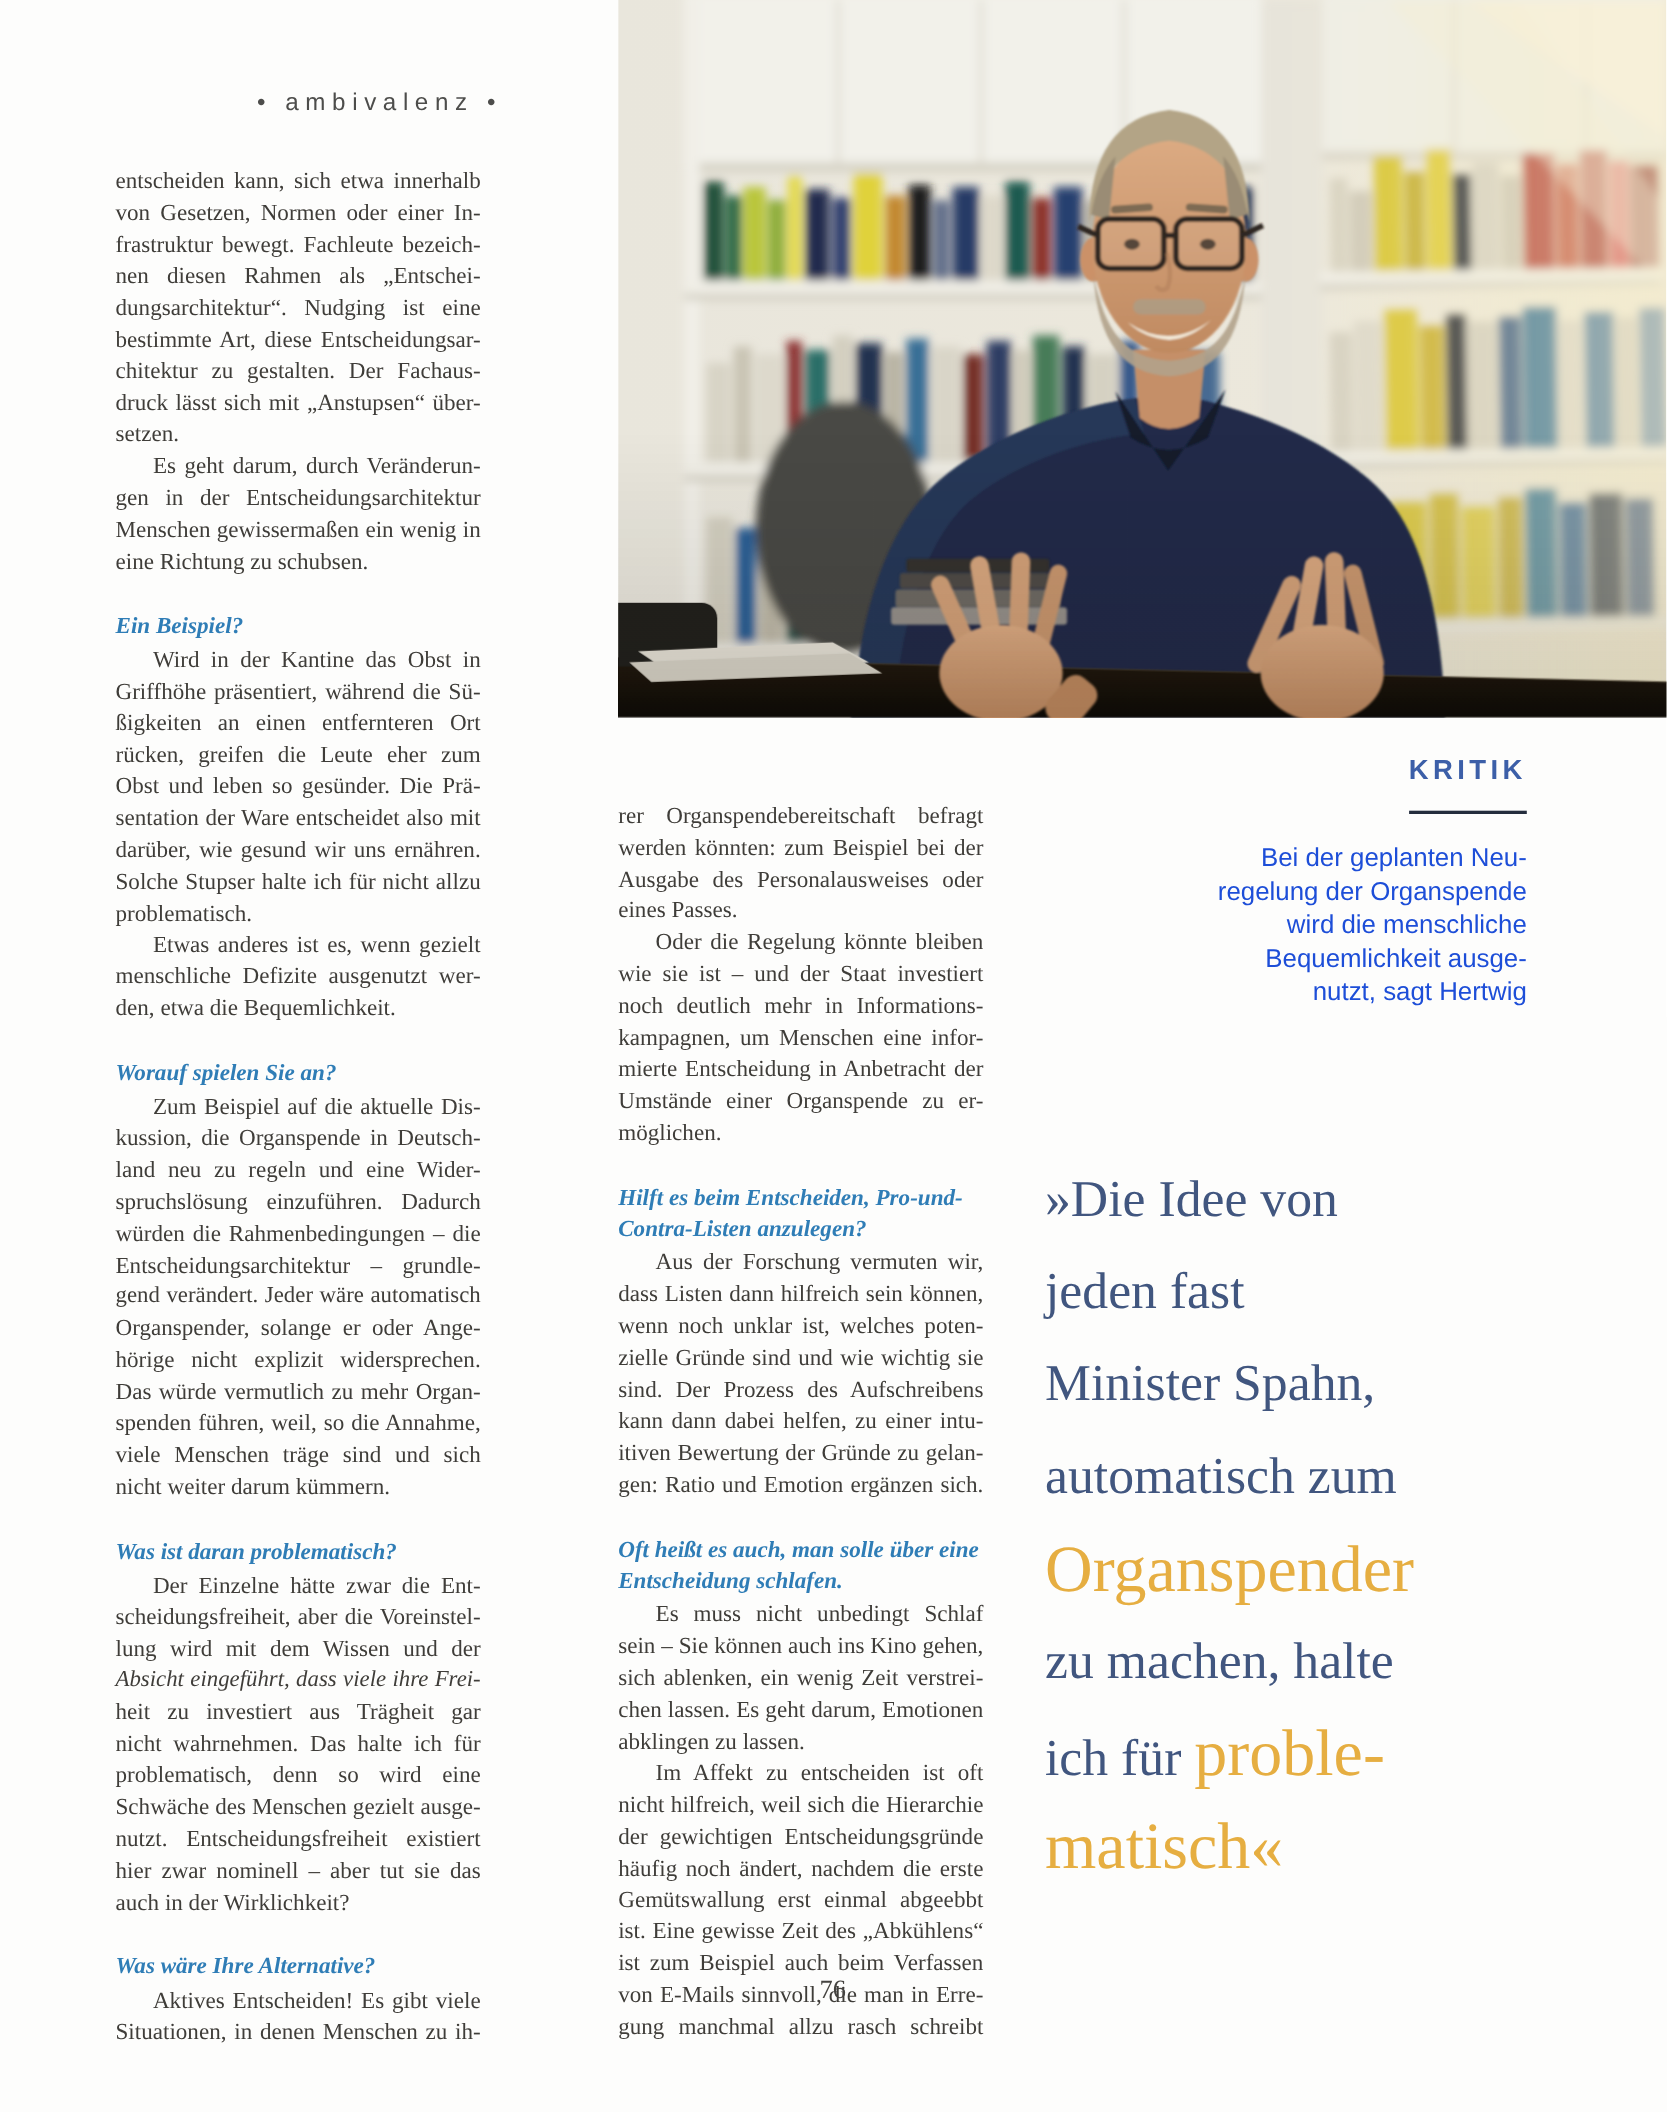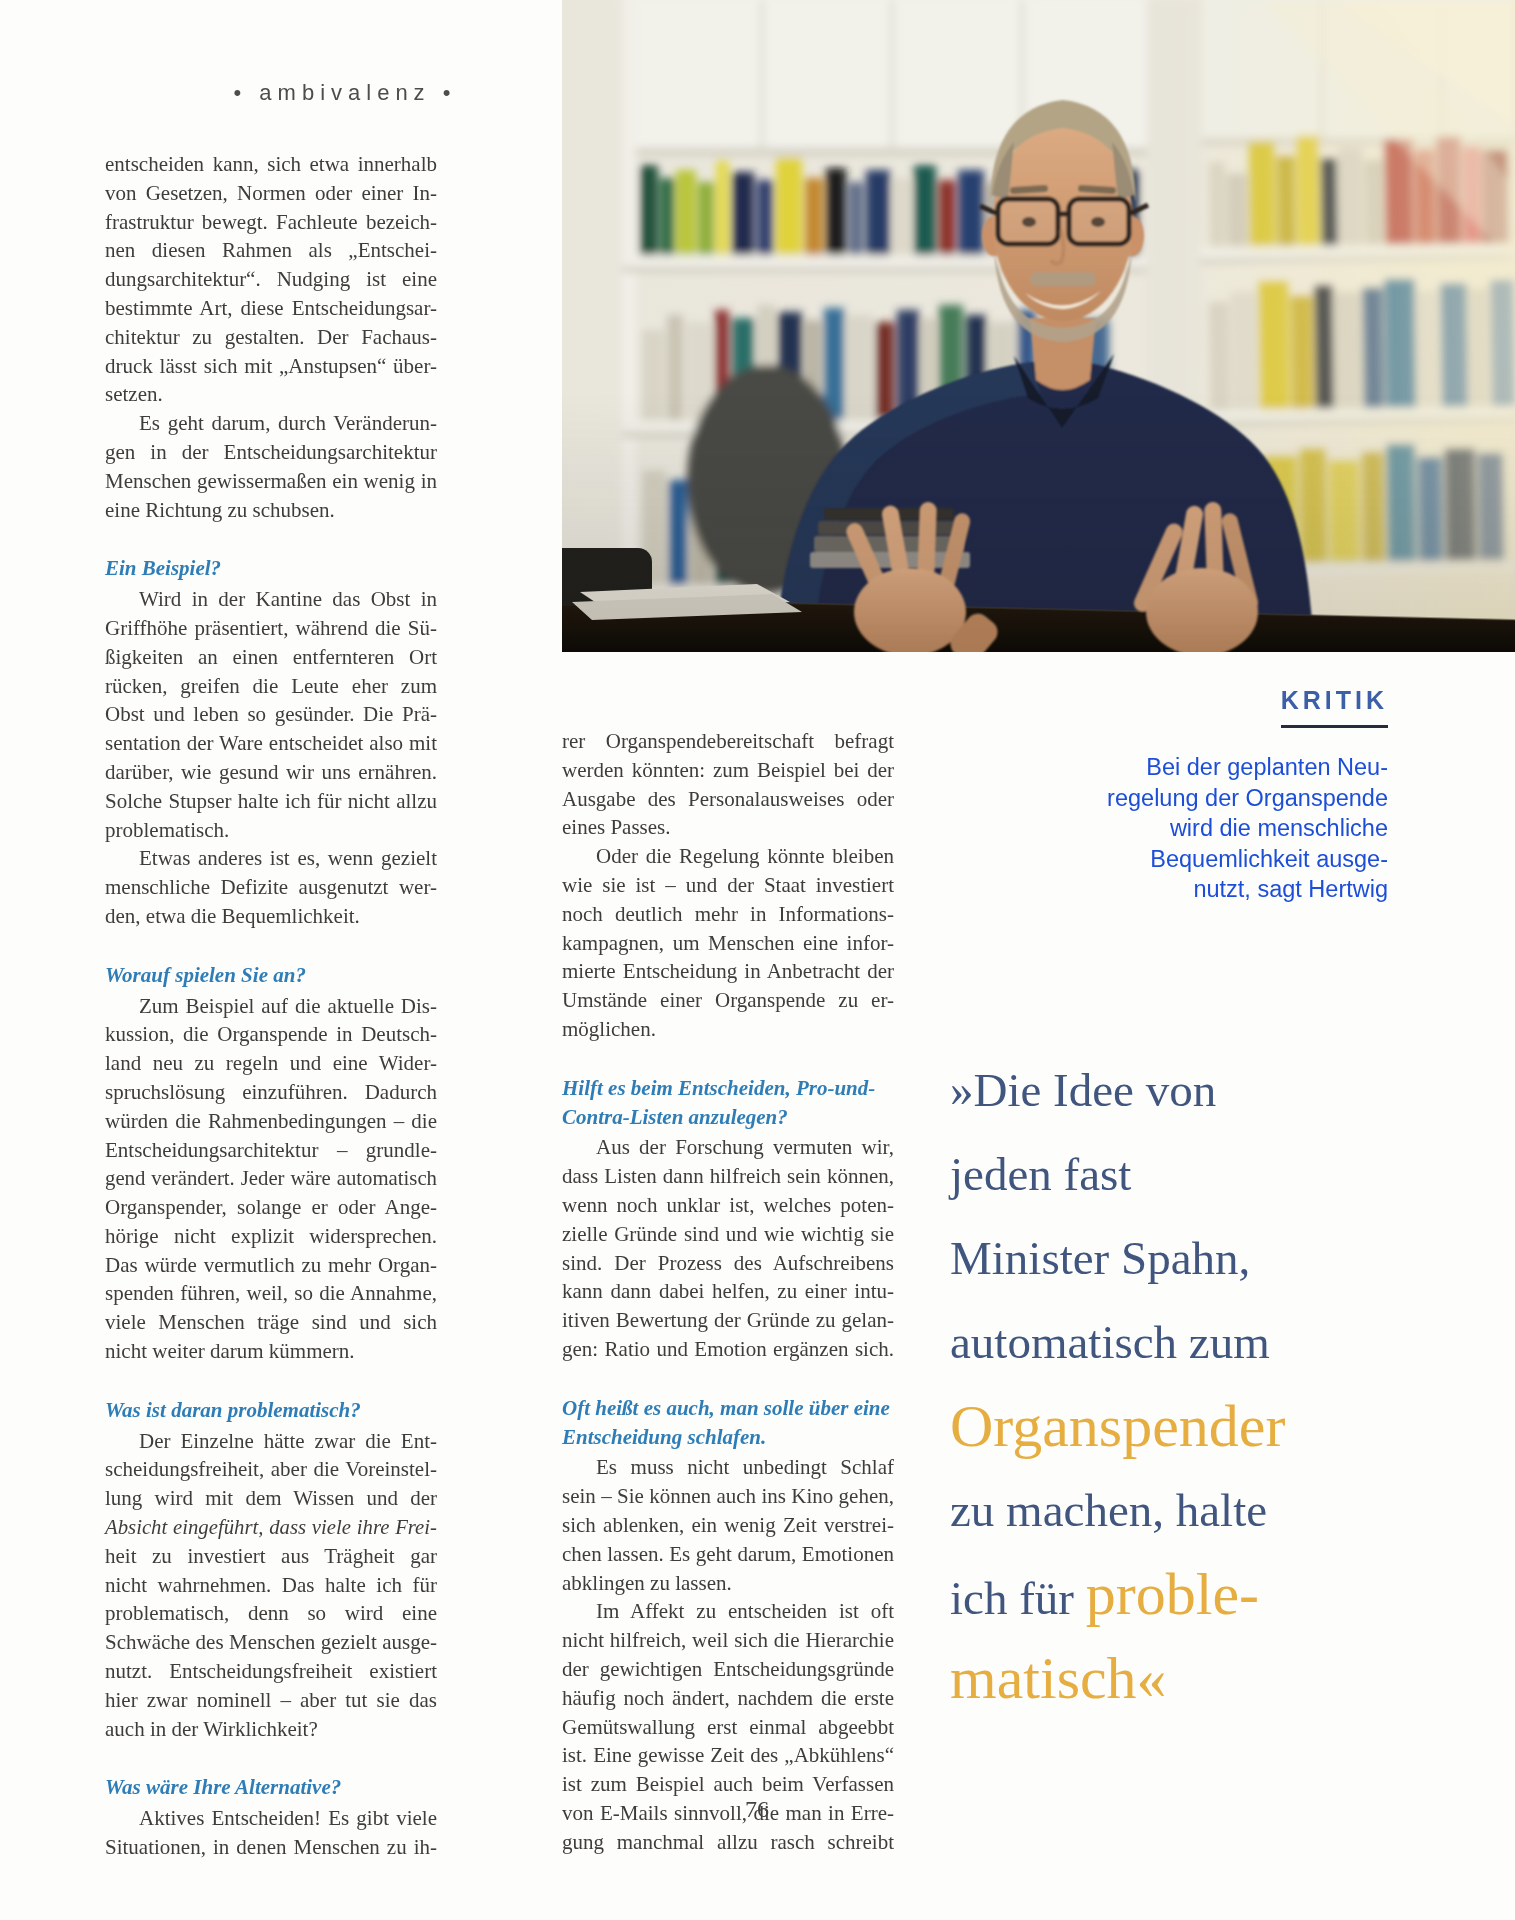--- a/index.html
+++ b/index.html
@@ -23,21 +23,21 @@
   .para{margin:0;}
   .para .tl{text-align:justify;text-align-last:justify;}
   .para .tl.last{text-align-last:left;}
   .para.indent .tl:first-child{text-indent:34px;}
   .qhead{margin-top:30px;margin-bottom:2px;color:#2f7db6;font-style:italic;font-weight:600;}
   .qhead div{line-height:28.8px;}
   
   .kritik{position:absolute;left:1020px;top:686px;width:368px;text-align:right;}
   .kritik-label{
     display:inline-block;font-family:"Liberation Sans", sans-serif;font-weight:bold;
-    font-size:25px;letter-spacing:4px;color:#3c5fa8;padding-bottom:10px;
+    font-size:25px;letter-spacing:4px;color:#3c5fa8;padding-bottom:22px;
     border-bottom:3px solid #242d3d;
   }
   .kritik-caption{margin-top:24px;font-family:"Liberation Sans", sans-serif;
     font-size:23.5px;line-height:30.5px;color:#1d4ed8;}
   
   .quote{position:absolute;left:950px;top:1048px;width:480px;text-align:left;}
   .qline{height:84px;line-height:84px;white-space:nowrap;}
   .qline .navy{color:#41567f;font-size:47px;}
   .qline .gold{color:#e6ae41;font-size:60px;}
   

